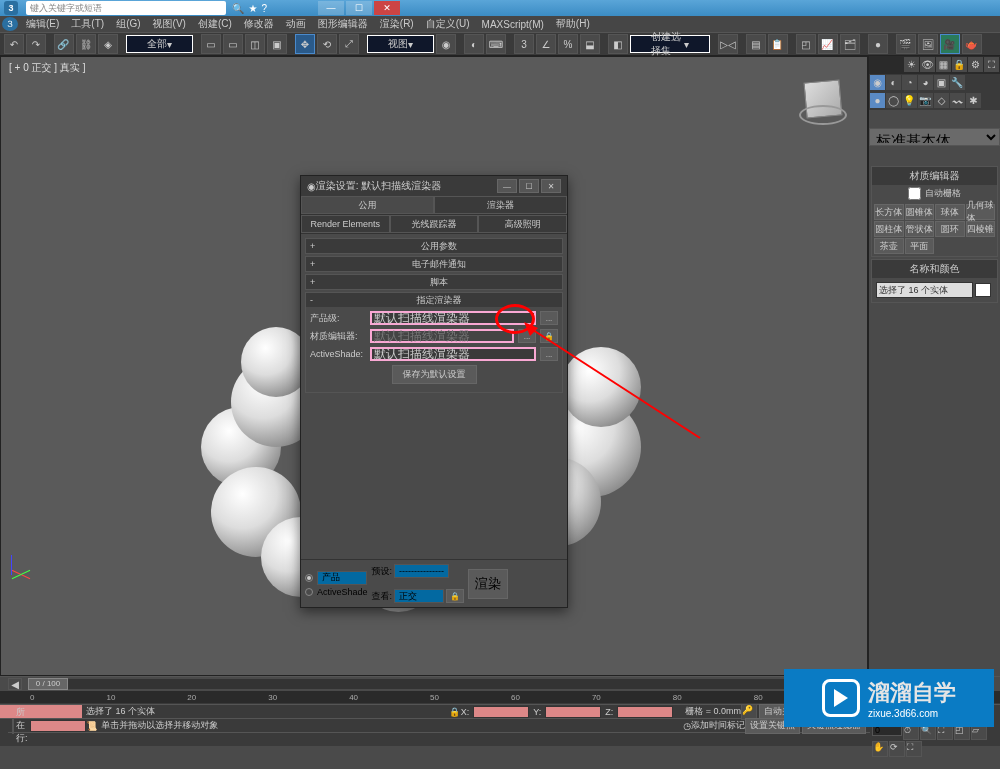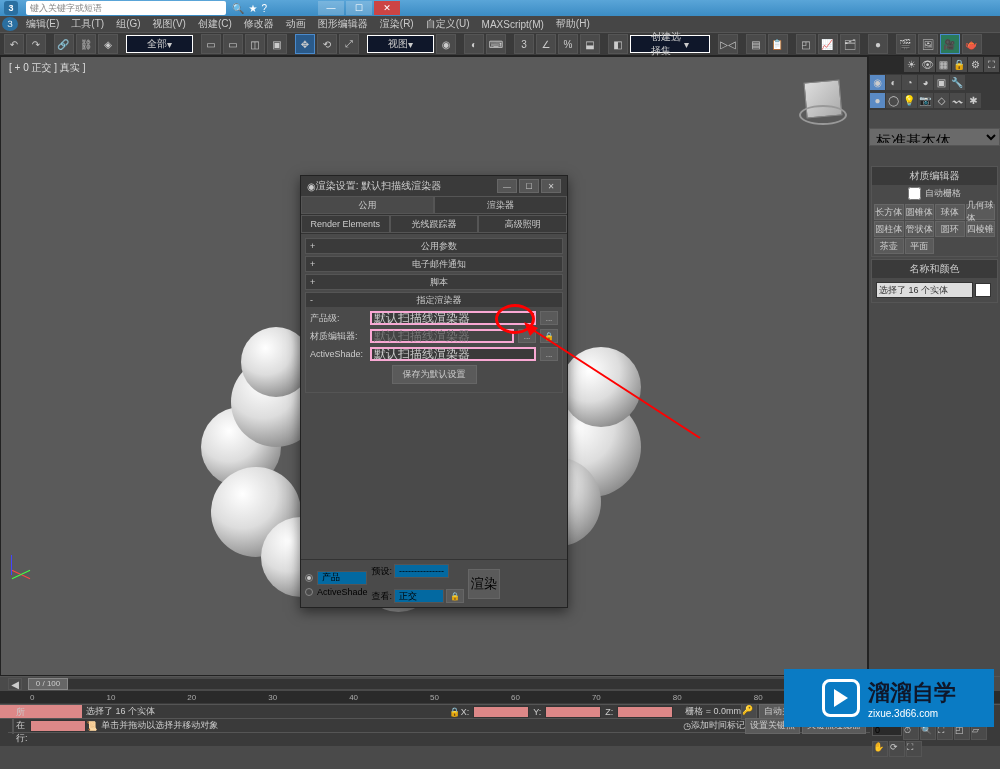--- a/index.html
+++ b/index.html
@@ -75,21 +75,21 @@
 .renderer-row { display: flex; align-items: center; margin-bottom: 4px; gap: 4px; }
 .renderer-label { width: 56px; font-size: 9px; }
 .renderer-field { flex: 1; height: 14px; background: #3a3a3a; border: 2px solid #f9a8d4; font-size: 12px; padding: 0 2px; display: flex; align-items: center; }
 .renderer-field.dimmed { color: #777; background: #444; }
 .renderer-btn { width: 18px; height: 14px; background: #5a5a5a; border: 1px solid #666; font-size: 8px; display: flex; align-items: center; justify-content: center; }
 .save-default-btn { display: block; margin: 4px auto; padding: 2px 10px; background: #5a5a5a; border: 1px solid #666; color: #ccc; font-size: 9px; }
 .dlg-footer { border-top: 1px solid #333; padding: 4px; display: flex; align-items: center; gap: 4px; font-size: 9px; }
 .radio { width: 8px; height: 8px; border-radius: 50%; border: 1px solid #888; display: inline-block; }
 .radio.on::after { content: ''; display: block; width: 4px; height: 4px; margin: 1px; background: #ccc; border-radius: 50%; }
 .footer-dd { height: 14px; background: #0369a1; border: 1px solid #555; font-size: 9px; padding: 0 4px; display: flex; align-items: center; min-width: 50px; }
-.render-btn { width: 32px; height: 30px; background: #5a5a5a; border: 1px solid #666; }
+.render-btn { width: 40px; height: 30px; background: #5a5a5a; border: 1px solid #666; }
 
 
 .red-circle { position: absolute; border: 3px solid #f00; border-radius: 50%; z-index: 200; pointer-events: none; }
 .red-arrow { position: absolute; z-index: 200; pointer-events: none; }
 
 
 .timeline-area { height: 28px; background: #3a3a3a; border-top: 1px solid #555; position: relative; }
 .time-slider { height: 14px; background: #4a4a4a; display: flex; align-items: center; font-size: 9px; color: #ccc; padding: 0 8px; }
 .slider-track { flex: 1; height: 10px; background: #333; margin: 0 6px; position: relative; }
 .slider-handle { position: absolute; left: 0; top: -1px; width: 40px; height: 12px; background: #666; border: 1px solid #888; font-size: 8px; text-align: center; }
@@ -101,21 +101,21 @@
 .status-row input { width: 56px; height: 12px; background: #d88; border: 1px solid #333; font-size: 9px; }
 .status-mid { flex: 1; display: flex; flex-direction: column; }
 .coord-group { display: flex; gap: 4px; align-items: center; }
 .coord-field { width: 50px; height: 12px; background: #2a2a2a; border: 1px solid #555; font-size: 9px; padding: 0 2px; }
 .sb-btn { width: 16px; height: 16px; background: #4a4a4a; border: 1px solid #555; }
 
 
 .watermark { position: absolute; right: 6px; bottom: 42px; width: 210px; height: 58px; background: #0a7bc4; display: flex; align-items: center; justify-content: center; gap: 8px; z-index: 50; }
 .wm-icon { width: 38px; height: 38px; border: 3px solid #fff; border-radius: 8px; display: flex; align-items: center; justify-content: center; }
 .wm-play { width: 0; height: 0; border-left: 14px solid #fff; border-top: 9px solid transparent; border-bottom: 9px solid transparent; }
-.wm-text { color: #0f172a; font-size: 22px; font-weight: bold; }
+.wm-text { color: #e5e5e5; font-size: 22px; font-weight: bold; }
 .wm-sub { color: #fff; font-size: 10px; }
 </style>
 </head>
 <body>
 
 <div class="titlebar">
   <div class="logo">3</div>
   <div class="search-box">
       <span>键入关键字或短语</span>
     </div>

